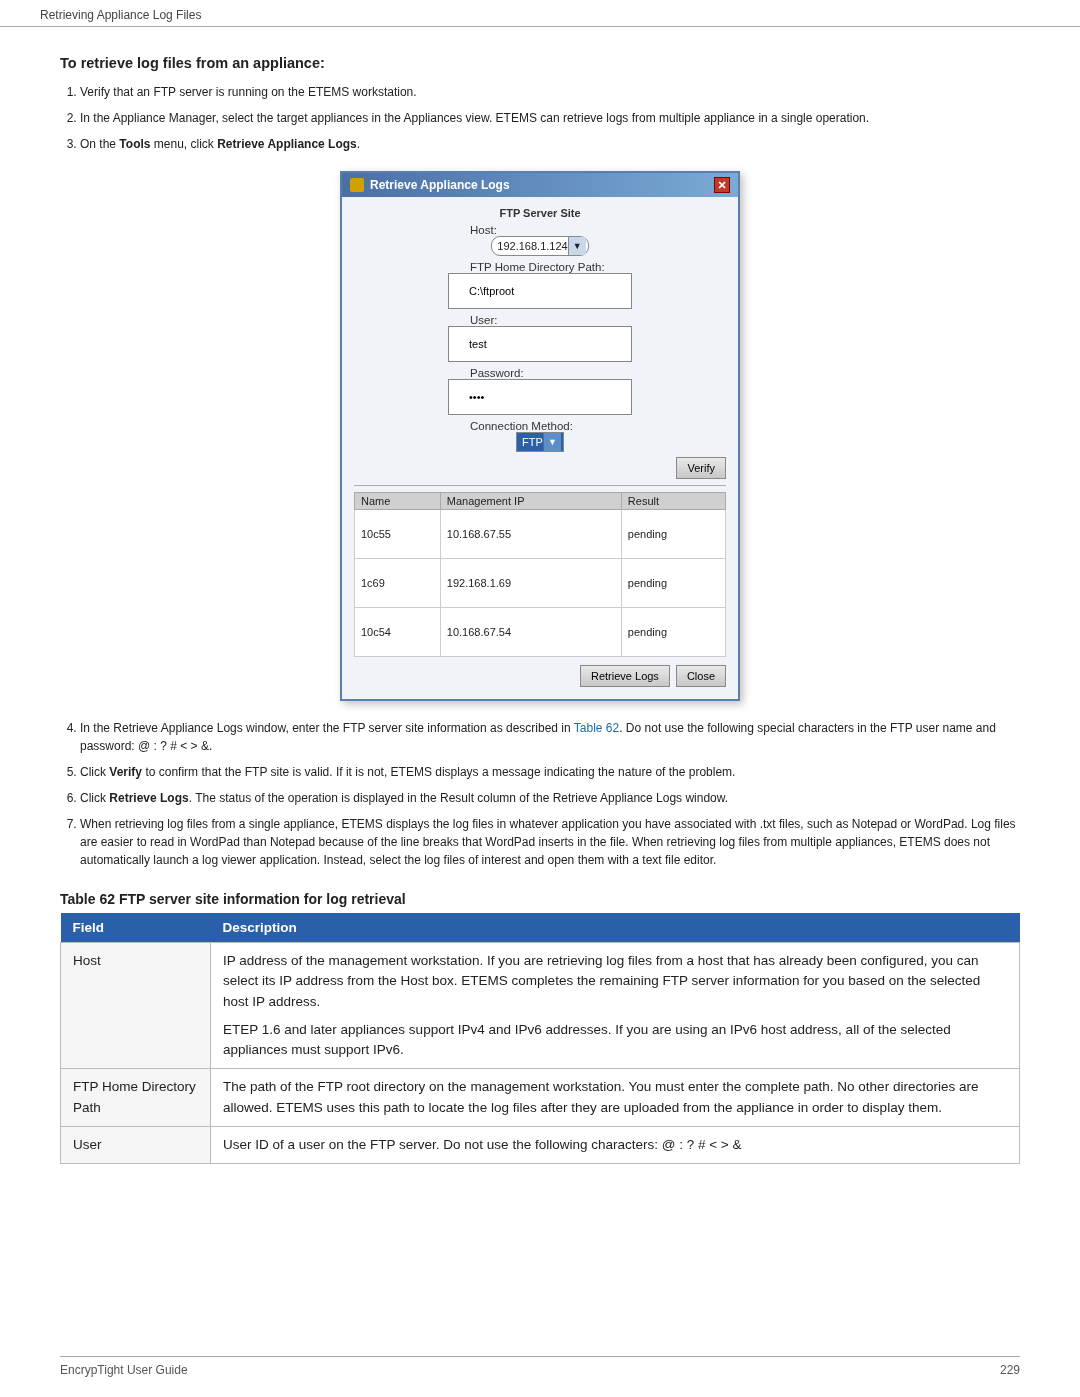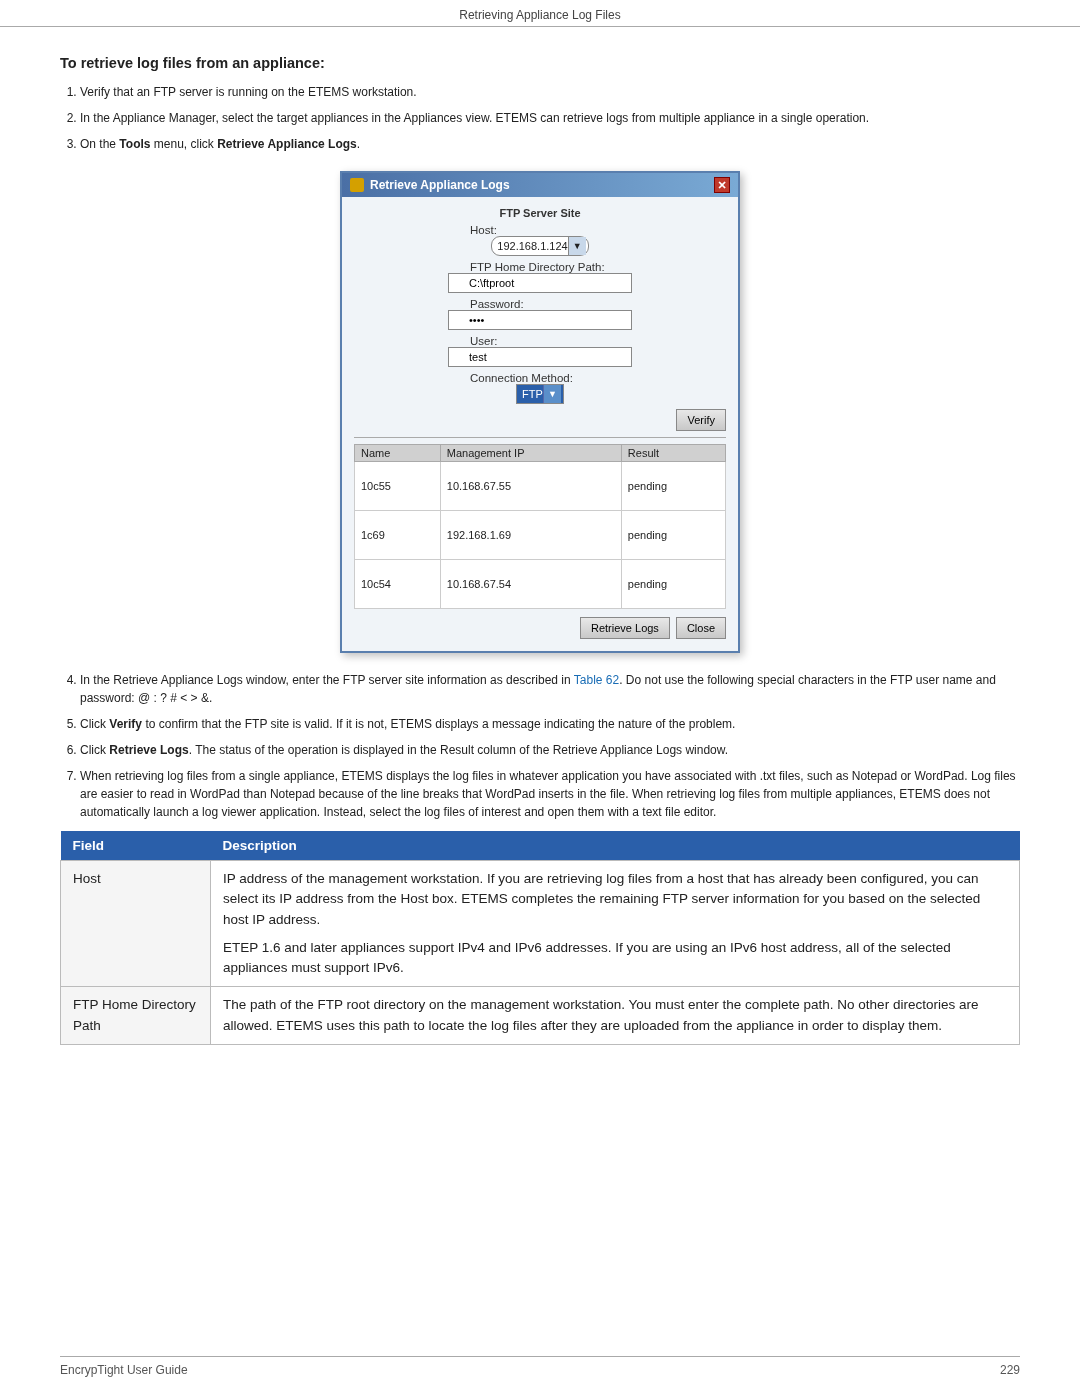--- a/index.html
+++ b/index.html
@@ -11,21 +11,21 @@
       font-size: 14px;
       color: #222;
       position: relative;
     }
 
     
     .top-bar {
       width: 100%;
       border-bottom: 1.5px solid #aaa;
       padding: 8px 40px 4px 40px;
-      text-align: center;
+      text-align: left;
       font-size: 12px;
       color: #444;
     }
 
     
     .content {
       padding: 28px 60px 60px 60px;
     }
 
     
@@ -118,21 +118,21 @@
       color: #333;
       font-size: 11.5px;
     }
     .dialog-field .field-control {
       flex: 1;
       display: flex;
       align-items: center;
     }
     .dialog-input {
       width: 100%;
-      height: 20px;
+      height: 36px;
       border: 1px solid #888;
       background: white;
       font-size: 11px;
       padding: 1px 20px;
     }
     .dialog-select {
       width: 100%;
       height: 20px;
       border: 1px solid #888;
       background: white;
@@ -302,30 +302,30 @@
         </div>
 
         <div class="dialog-field">
           <label>FTP Home Directory Path:</label>
           <div class="field-control">
             <input class="dialog-input" type="text" value="C:\ftproot" readonly="" style="">
           </div>
         </div>
 
         <div class="dialog-field">
+          <label>User:</label>
+          <div class="field-control">
+            <input class="dialog-input" type="text" value="test" readonly="" style="">
+          </div>
+        </div>
+
+        <div class="dialog-field">
           <label>Password:</label>
           <div class="field-control">
             <input class="dialog-input" type="password" value="test" readonly="" style="">
-          </div>
-        </div>
-
-        <div class="dialog-field">
-          <label>User:</label>
-          <div class="field-control">
-            <input class="dialog-input" type="text" value="test" readonly="" style="">
           </div>
         </div>
 
         <div class="dialog-field">
           <label>Connection Method:</label>
           <div class="field-control">
             <div class="dialog-select input-blue" style="display:flex;align-items:center;background:#2a5faa;color:white;border:1px solid #888;">
               <span style="font-size:11px;flex:1;padding-left:3px;color:white;">FTP</span>
               <div class="select-arrow" style="background:#5a8fca;border-left:1px solid #5566aa;">▼</div>
             </div>
@@ -388,20 +388,23 @@
     <li>
       Click <span class="bold">Retrieve Logs</span>. The status of the operation is displayed in the Result column of the Retrieve Appliance Logs window.
     </li>
 
     <li>
       <span>When retrieving log files from a single appliance, ETEMS displays the log files in whatever application you have associated with .txt files, such as Notepad or WordPad. Log files are easier to read in WordPad than Notepad because of the line breaks that WordPad inserts in the file. When retrieving log files from multiple appliances, ETEMS does not automatically launch a log viewer application. Instead, select the log files of interest and open them with a text file editor.</span>
     </li>
 
   </ol>
 
+  <div class="table-caption">
+    <span>Table 62   FTP server site information for log retrieval</span>
+  </div>
 
   <table class="main-table">
     <thead>
       <tr>
         <th>Field</th>
         <th>Description</th>
       </tr>
     </thead>
     <tbody>
 
@@ -413,20 +416,26 @@
         </td>
       </tr>
 
       <tr>
         <td>FTP Home Directory Path</td>
         <td>
           The path of the FTP root directory on the management workstation. You must enter the complete path. No other directories are allowed. ETEMS uses this path to locate the log files after they are uploaded from the appliance in order to display them.
         </td>
       </tr>
 
+      <tr>
+        <td>User</td>
+        <td>
+          User ID of a user on the FTP server. Do not use the following characters: @ : ? # &lt; &gt; &amp;
+        </td>
+      </tr>
     </tbody>
   </table>
 
 </div>
 
 <div class="footer">
   <span>EncrypTight User Guide</span>
   <span>229</span>
 </div>
 

